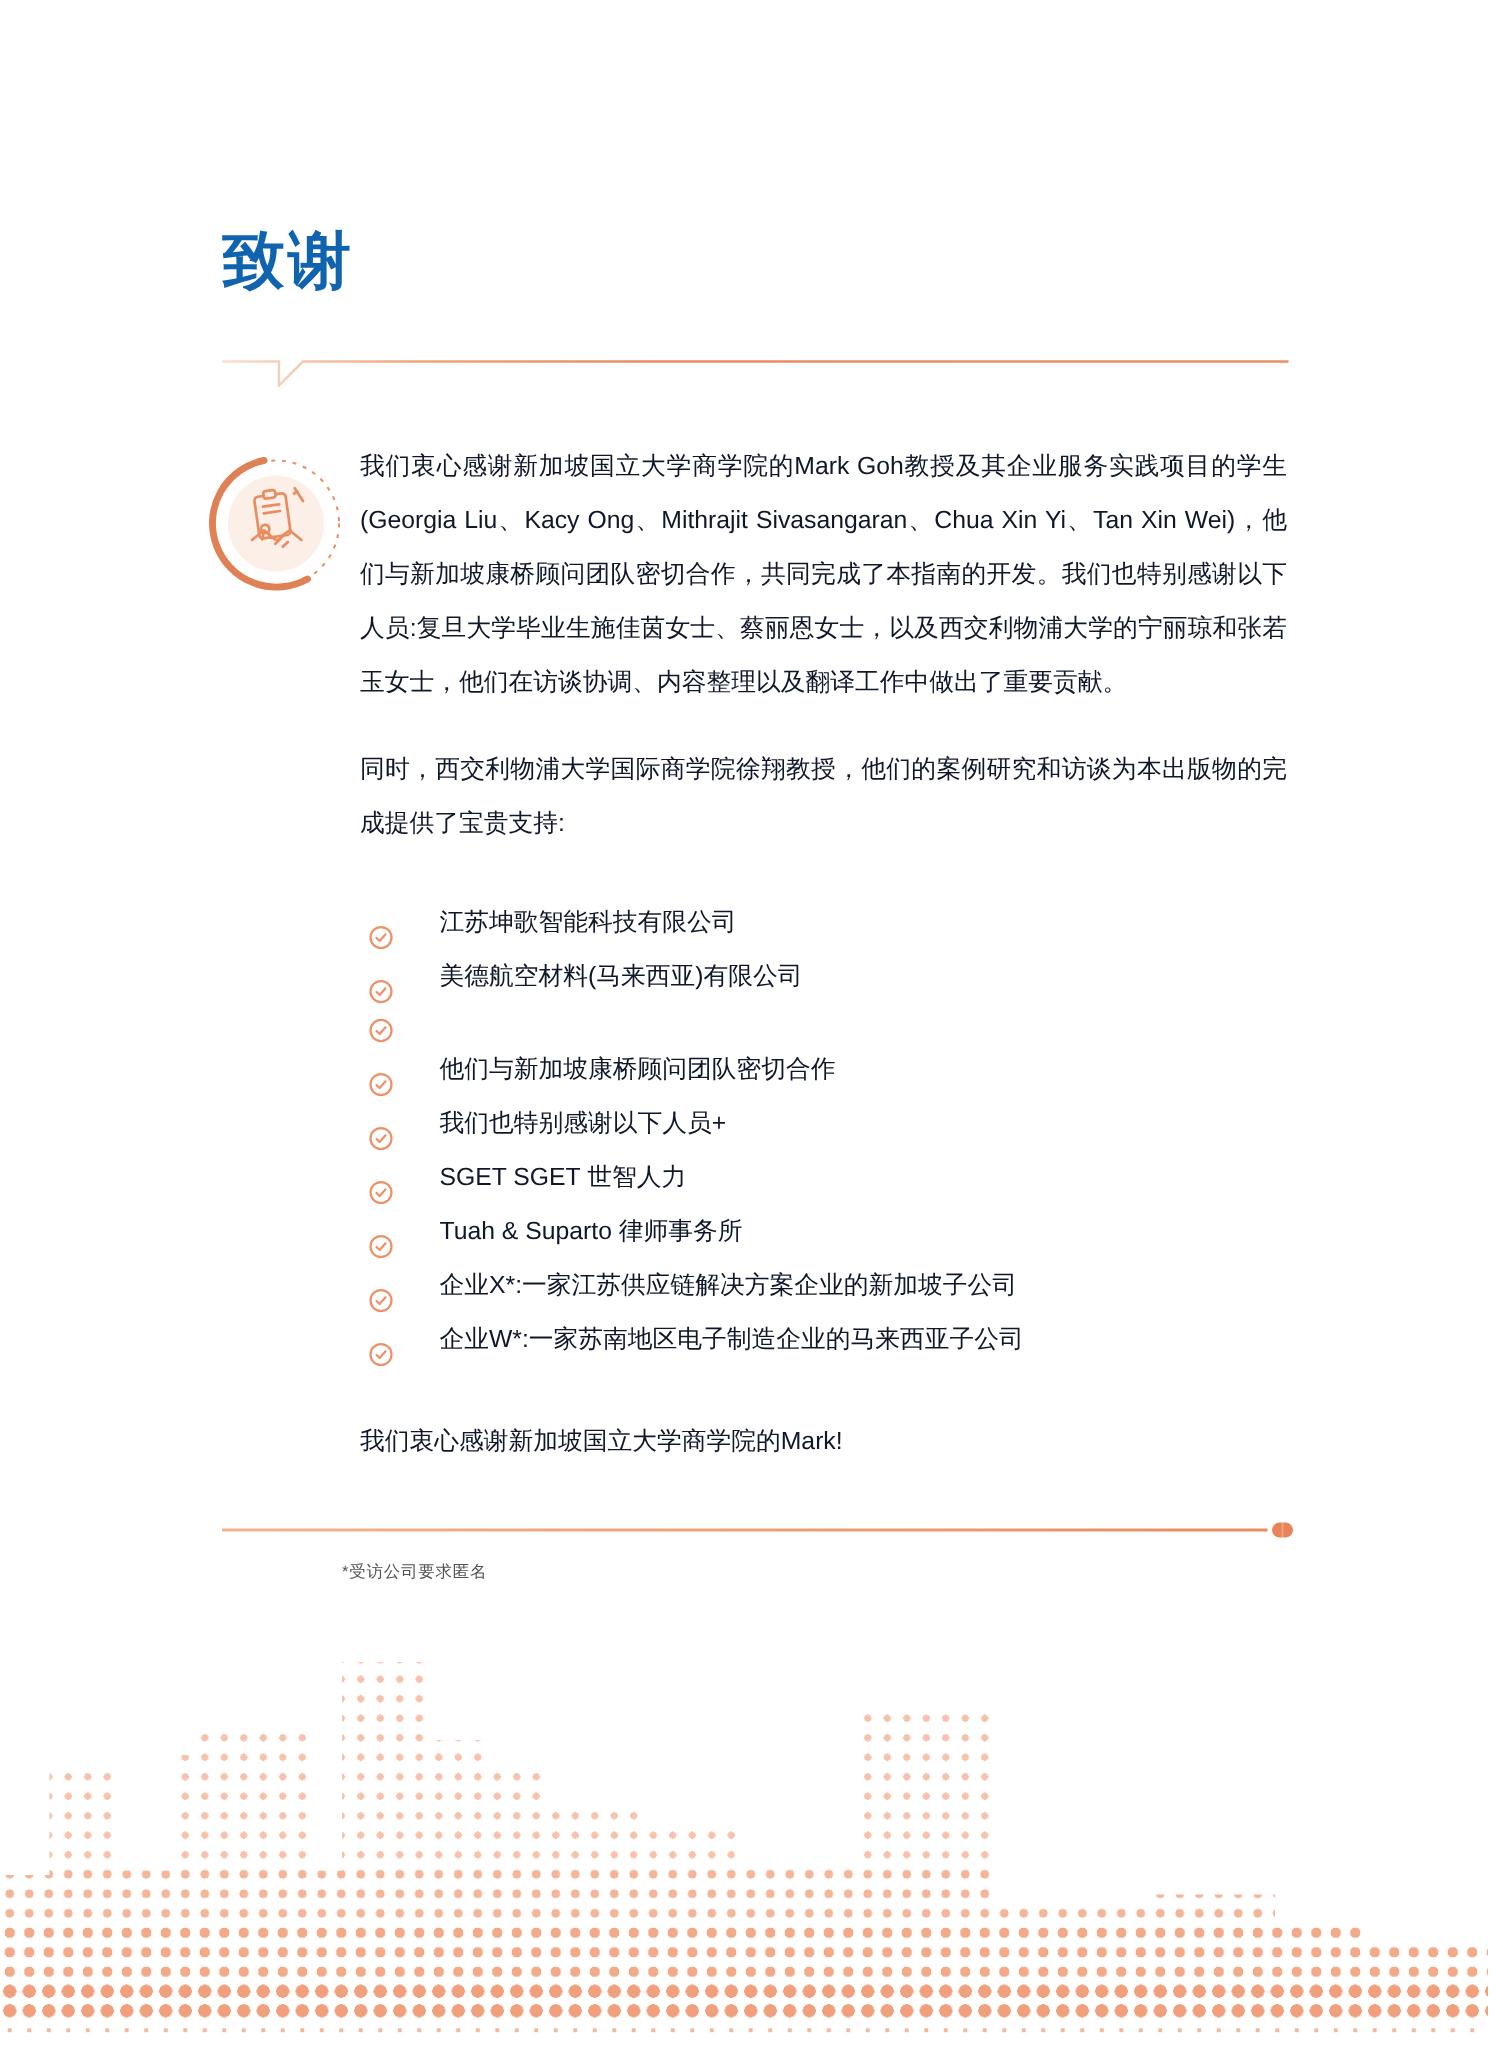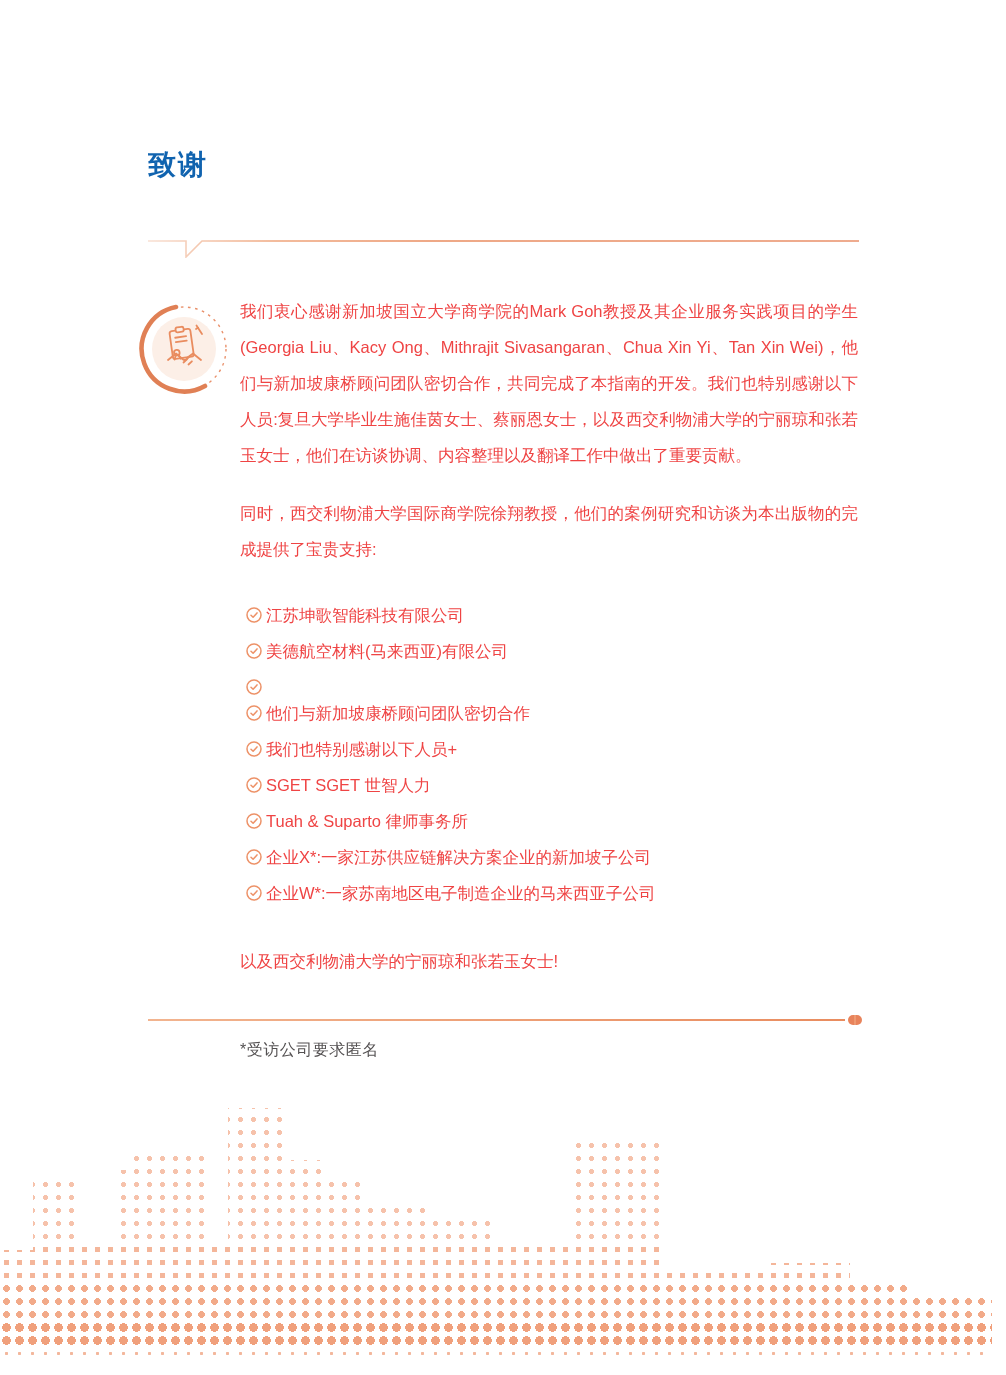--- a/index.html
+++ b/index.html
@@ -7,56 +7,56 @@
   body {
     width: 1006px; height: 1375px;
     position: relative;
     overflow: hidden;
     font-family: "Liberation Sans", "DejaVu Sans", sans-serif;
     color: #4e4b4c;
   }
 
   .page-title {
     position: absolute; left: 148px; top: 146px;
-    font-size: 28px; font-weight: 700; color: #1063af;
+    font-size: 42px; font-weight: 700; color: #1063af;
     letter-spacing: 2px;
   }
 
   .header-divider { position: absolute; left: 147px; top: 232px; }
 
   .badge { position: absolute; left: 138px; top: 303px; width: 92px; height: 92px; }
 
   .content {
     position: absolute; left: 240px; top: 293px; width: 618px;
     font-size: 16.5px; line-height: 36px; text-align: justify;
-    color: #ef4444;
+    color: #0f172a;
   }
   .content p.para { margin: 0 0 22px 0; }
   .content p.para:last-of-type { margin-bottom: 0; }
 
   ul.ack-list { list-style: none; margin: 30px 0 0 6px; padding: 0; }
-  ul.ack-list li { display: flex; align-items: flex-start; gap: 4px; text-align: left; }
+  ul.ack-list li { display: flex; align-items: flex-end; gap: 31px; text-align: left; }
   ul.ack-list li .bullet { flex: 0 0 auto; margin-top: 10px; }
 
   .closing { margin-top: 32px; }
 
   .footer-divider { position: absolute; left: 148px; top: 1014px; width: 714px; height: 12px; }
   .footer-divider .line {
     position: absolute; left: 0; top: 5px; width: 697px; height: 2px;
     background: linear-gradient(90deg, #f2b48f, #e98c5f);
   }
   .footer-divider .pill {
     position: absolute; right: 0; top: 1px; width: 14px; height: 10px;
     border-radius: 5px;
     background: linear-gradient(90deg, #e8835b 44%, #f2a87f 48%, #f2a87f 52%, #e8835b 56%);
   }
 
   .footnote {
-    position: absolute; left: 240px; top: 1040px;
-    font-size: 16px; color: #545152; letter-spacing: 0.5px;
+    position: absolute; left: 228px; top: 1040px;
+    font-size: 11px; color: #545152; letter-spacing: 0.5px;
   }
 
   
   .skyline {
     position: absolute; left: 0; top: 1100px; width: 1006px; height: 260px;
     clip-path: polygon(
       0px 150px, 33px 150px, 33px 78px, 80px 78px, 80px 147px,
       120px 147px, 120px 70px, 133px 70px, 133px 48px, 205px 48px, 205px 147px,
       228px 147px, 228px 8px, 290px 8px, 290px 60px, 322px 60px, 322px 80px,
       367px 80px, 367px 105px, 430px 105px, 430px 118px, 490px 118px, 490px 142px,
@@ -170,21 +170,21 @@
     </li>
     <li>
       <svg class="bullet" width="16" height="16" viewBox="0 0 16 16">
           <circle cx="8" cy="8" r="7" fill="none" stroke="#ed9268" stroke-width="1.5"></circle>
           <path d="M5,8.3 L7.1,10.3 L11,5.9" fill="none" stroke="#ed9268" stroke-width="1.5" stroke-linecap="round" stroke-linejoin="round"></path>
         </svg>
       <span>企业W*:一家苏南地区电子制造企业的马来西亚子公司</span>
     </li>
   </ul>
 
-  <p class="closing">以及西交利物浦大学的宁丽琼和张若玉女士!</p>
+  <p class="closing">我们衷心感谢新加坡国立大学商学院的Mark!</p>
 </div>
 
 <div class="footer-divider">
   <div class="line"></div>
   <div class="pill"></div>
 </div>
 
 <p class="footnote">*受访公司要求匿名</p>
 
 <div class="skyline">

